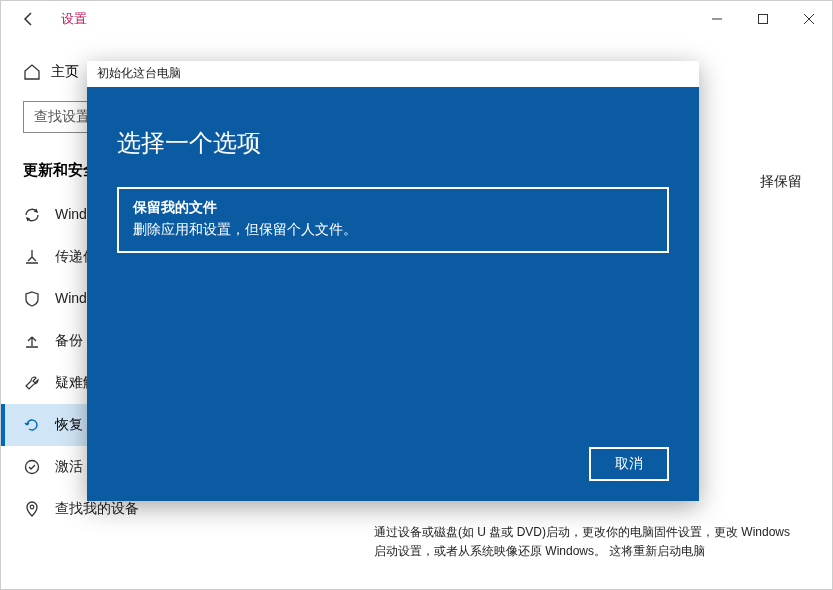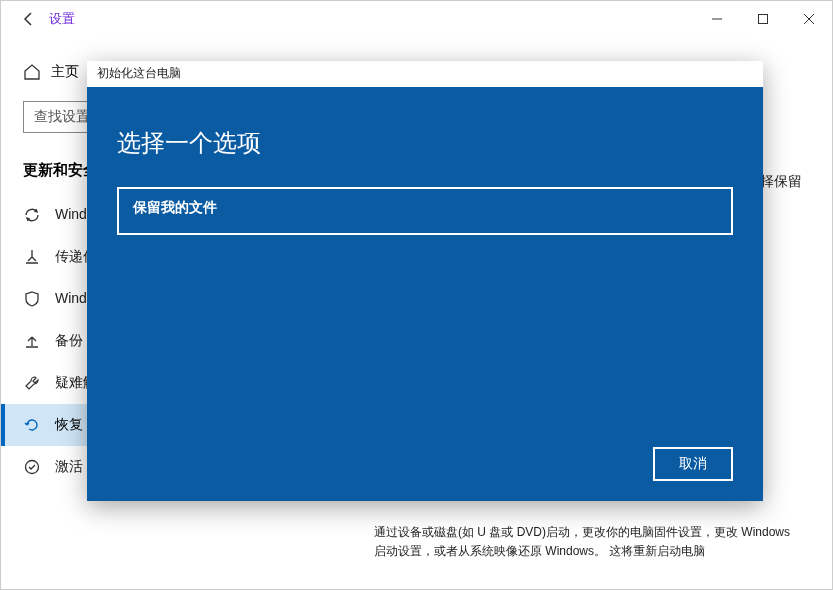--- a/index.html
+++ b/index.html
@@ -27,22 +27,22 @@
     background: #fff;
   }
   .back-btn {
     width: 40px; height: 36px;
     display: flex; align-items: center; justify-content: center;
     color: #333;
     font-size: 16px;
   }
   .titlebar-title {
     font-size: 13px;
-    color: #6d28d9;
-    margin-left: 0;
+    color: #be185d;
+    margin-left: 12px;
   }
   .titlebar-controls {
     margin-left: auto;
     display: flex;
   }
   .titlebar-controls div {
     width: 46px; height: 36px;
     display: flex; align-items: center; justify-content: center;
     color: #555;
     font-size: 12px;
@@ -120,21 +120,21 @@
     right: 30px;
     bottom: 28px;
     font-size: 12px;
     line-height: 1.6;
   }
   
   .dialog {
     position: absolute;
     left: 86px;
     top: 60px;
-    width: 676px;
+    width: 612px;
     height: 440px;
     background: #fff;
     box-shadow: 0 6px 24px rgba(0,0,0,0.35);
     z-index: 10;
     display: flex;
     flex-direction: column;
   }
   .dialog-header {
     height: 26px;
     background: #fff;
@@ -281,35 +281,45 @@
       </div>
       <div class="side-item">
         <span class="icon">
             <svg width="18" height="18" viewBox="0 0 18 18">
               <circle cx="9" cy="9" r="6.5" stroke="#333" stroke-width="1.3" fill="none"></circle>
               <path d="M6 9l2 2 4-4" stroke="#333" stroke-width="1.3" fill="none"></path>
             </svg>
           </span>
         <span>激活</span>
       </div>
+      <div class="side-item">
+        <span class="icon">
+            <svg width="18" height="18" viewBox="0 0 18 18">
+              <path d="M9 2a5 5 0 0 1 5 5c0 4-5 9-5 9S4 11 4 7a5 5 0 0 1 5-5z" stroke="#333" stroke-width="1.3" fill="none"></path>
+              <circle cx="9" cy="7" r="1.8" stroke="#333" stroke-width="1.2" fill="none"></circle>
+            </svg>
+          </span>
+        <span>查找我的设备</span>
+      </div>
     </div>
 
     <div class="content">
       <div class="hint-right">择保留</div>
       <div class="bottom-text">通过设备或磁盘(如 U 盘或 DVD)启动，更改你的电脑固件设置，更改 Windows 启动设置，或者从系统映像还原 Windows。 这将重新启动电脑</div>
     </div>
   </div>
 
   <div class="dialog">
     <div class="dialog-header">初始化这台电脑</div>
     <div class="dialog-body">
       <div class="dialog-title">选择一个选项</div>
 
       <div class="option-box">
         <div class="option-title">保留我的文件</div>
+        <div class="option-desc">删除应用和设置，但保留个人文件。</div>
       </div>
 
       <div class="dialog-footer">
         <div class="cancel-btn">取消</div>
       </div>
     </div>
   </div>
 </div>
 
 </body></html>

